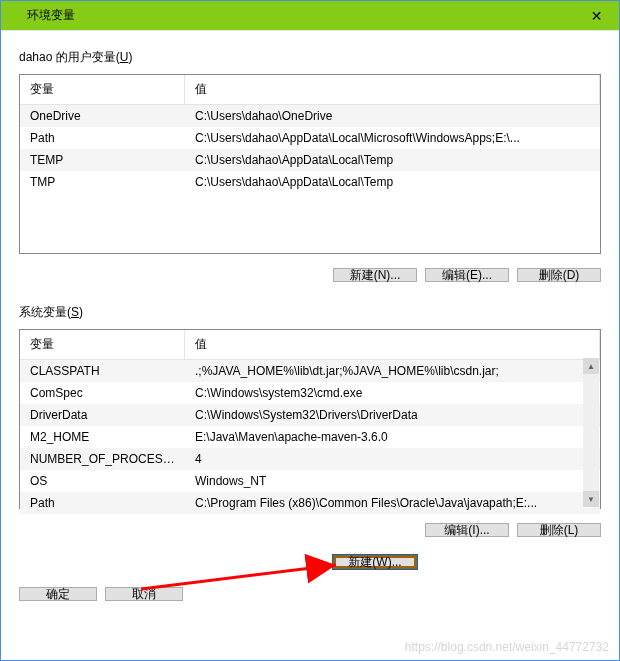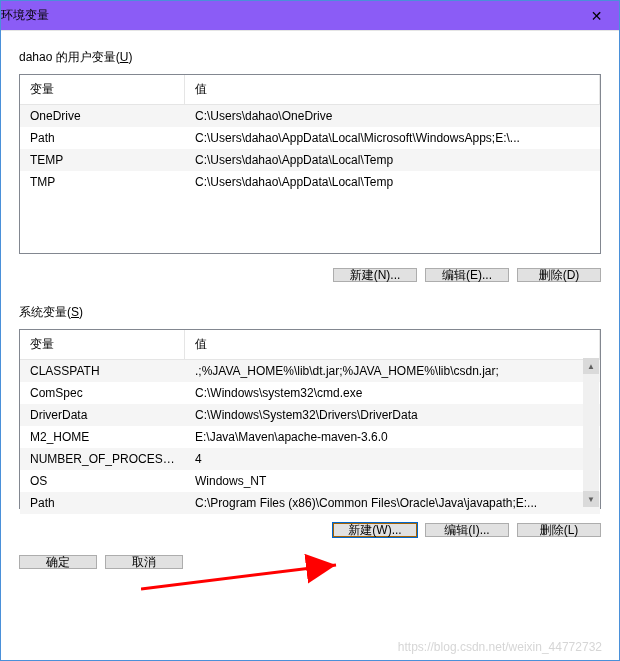--- a/index.html
+++ b/index.html
@@ -1,18 +1,18 @@
 <!DOCTYPE html>
 <html><head>
   <meta charset="utf-8">
   <style>
     * { box-sizing: border-box; margin: 0; padding: 0; font-family: "Microsoft YaHei", "Segoe UI", sans-serif; }
     body { width: 620px; height: 661px; background: #fff; overflow: hidden; }
     .window { width: 620px; height: 661px; border: 1px solid #4a90d9; background: #fff; position: relative; }
-    .titlebar { height: 30px; background: #8b5cf6; display: flex; align-items: center; justify-content: space-between; padding: 0 0 0 0; border-bottom: 1px solid #e5e5e5; }
+    .titlebar { height: 30px; background: #84cc16; display: flex; align-items: center; justify-content: space-between; padding: 0 0 0 26px; border-bottom: 1px solid #e5e5e5; }
     .titlebar-text { font-size: 12px; color: #000; }
     .close-btn { width: 45px; height: 30px; display: flex; align-items: center; justify-content: center; font-size: 14px; color: #000; }
     .content { padding: 18px 18px 12px 18px; }
     .section-label { font-size: 12px; color: #000; margin-bottom: 8px; }
     .section-label u { text-decoration: underline; }
     .table-box { border: 1px solid #828790; background: #fff; position: relative; }
     .table-box.user { height: 180px; }
     .table-box.sys { height: 180px; }
     .table-header { display: flex; background: #fff; border-bottom: 1px solid #e5e5e5; }
     .th { font-size: 12px; color: #000; padding: 6px 10px; border-right: 1px solid #e5e5e5; }
@@ -25,26 +25,26 @@
     .td { font-size: 12px; color: #000; padding: 4px 10px; overflow: hidden; white-space: nowrap; text-overflow: ellipsis; }
     .td.col-var { width: 165px; }
     .td.col-val { flex: 1; }
     .scrollbar { position: absolute; right: 1px; top: 28px; bottom: 1px; width: 16px; background: #f0f0f0; }
     .scrollbar.sys { display: block; }
     .scroll-arrow { width: 16px; height: 16px; background: #dadada; display: flex; align-items: center; justify-content: center; position: absolute; font-size: 8px; color: #606060; }
     .scroll-arrow.up { top: 0; }
     .scroll-arrow.down { bottom: 0; }
     .btn-row { display: flex; justify-content: flex-end; gap: 8px; margin-top: 14px; }
     .btn { min-width: 84px; height: 14px; background: #e1e1e1; border: 1px solid #adadad; font-size: 12px; color: #000; display: flex; align-items: center; justify-content: center; padding: 0 12px; }
-    .btn.highlighted { border: 1px solid #a16207; box-shadow: 0 0 0 1px #0066cc; }
+    .btn.highlighted { border: 3px solid #a16207; box-shadow: 0 0 0 1px #0066cc; margin-top: 32px; }
     .divider { height: 22px; }
     .bottom-row { display: flex; justify-content: flex-start; gap: 8px; margin-top: 18px; padding-right: 6px; }
     .bottom-row .btn { min-width: 78px; }
     .arrow-svg { position: absolute; left: 140px; top: 550px; pointer-events: none; }
-    .watermark { position: absolute; right: 17px; bottom: 6px; font-size: 12px; color: #d6d6d6; pointer-events: none; margin-top: 16px; }
+    .watermark { position: absolute; right: 10px; bottom: 6px; font-size: 12px; color: #d6d6d6; pointer-events: none; margin-top: 16px; }
   </style>
 </head>
 <body>
 
 <div class="window">
   <div class="titlebar">
     <span class="titlebar-text">环境变量</span>
     <div class="close-btn">
       <span>✕</span>
     </div>

